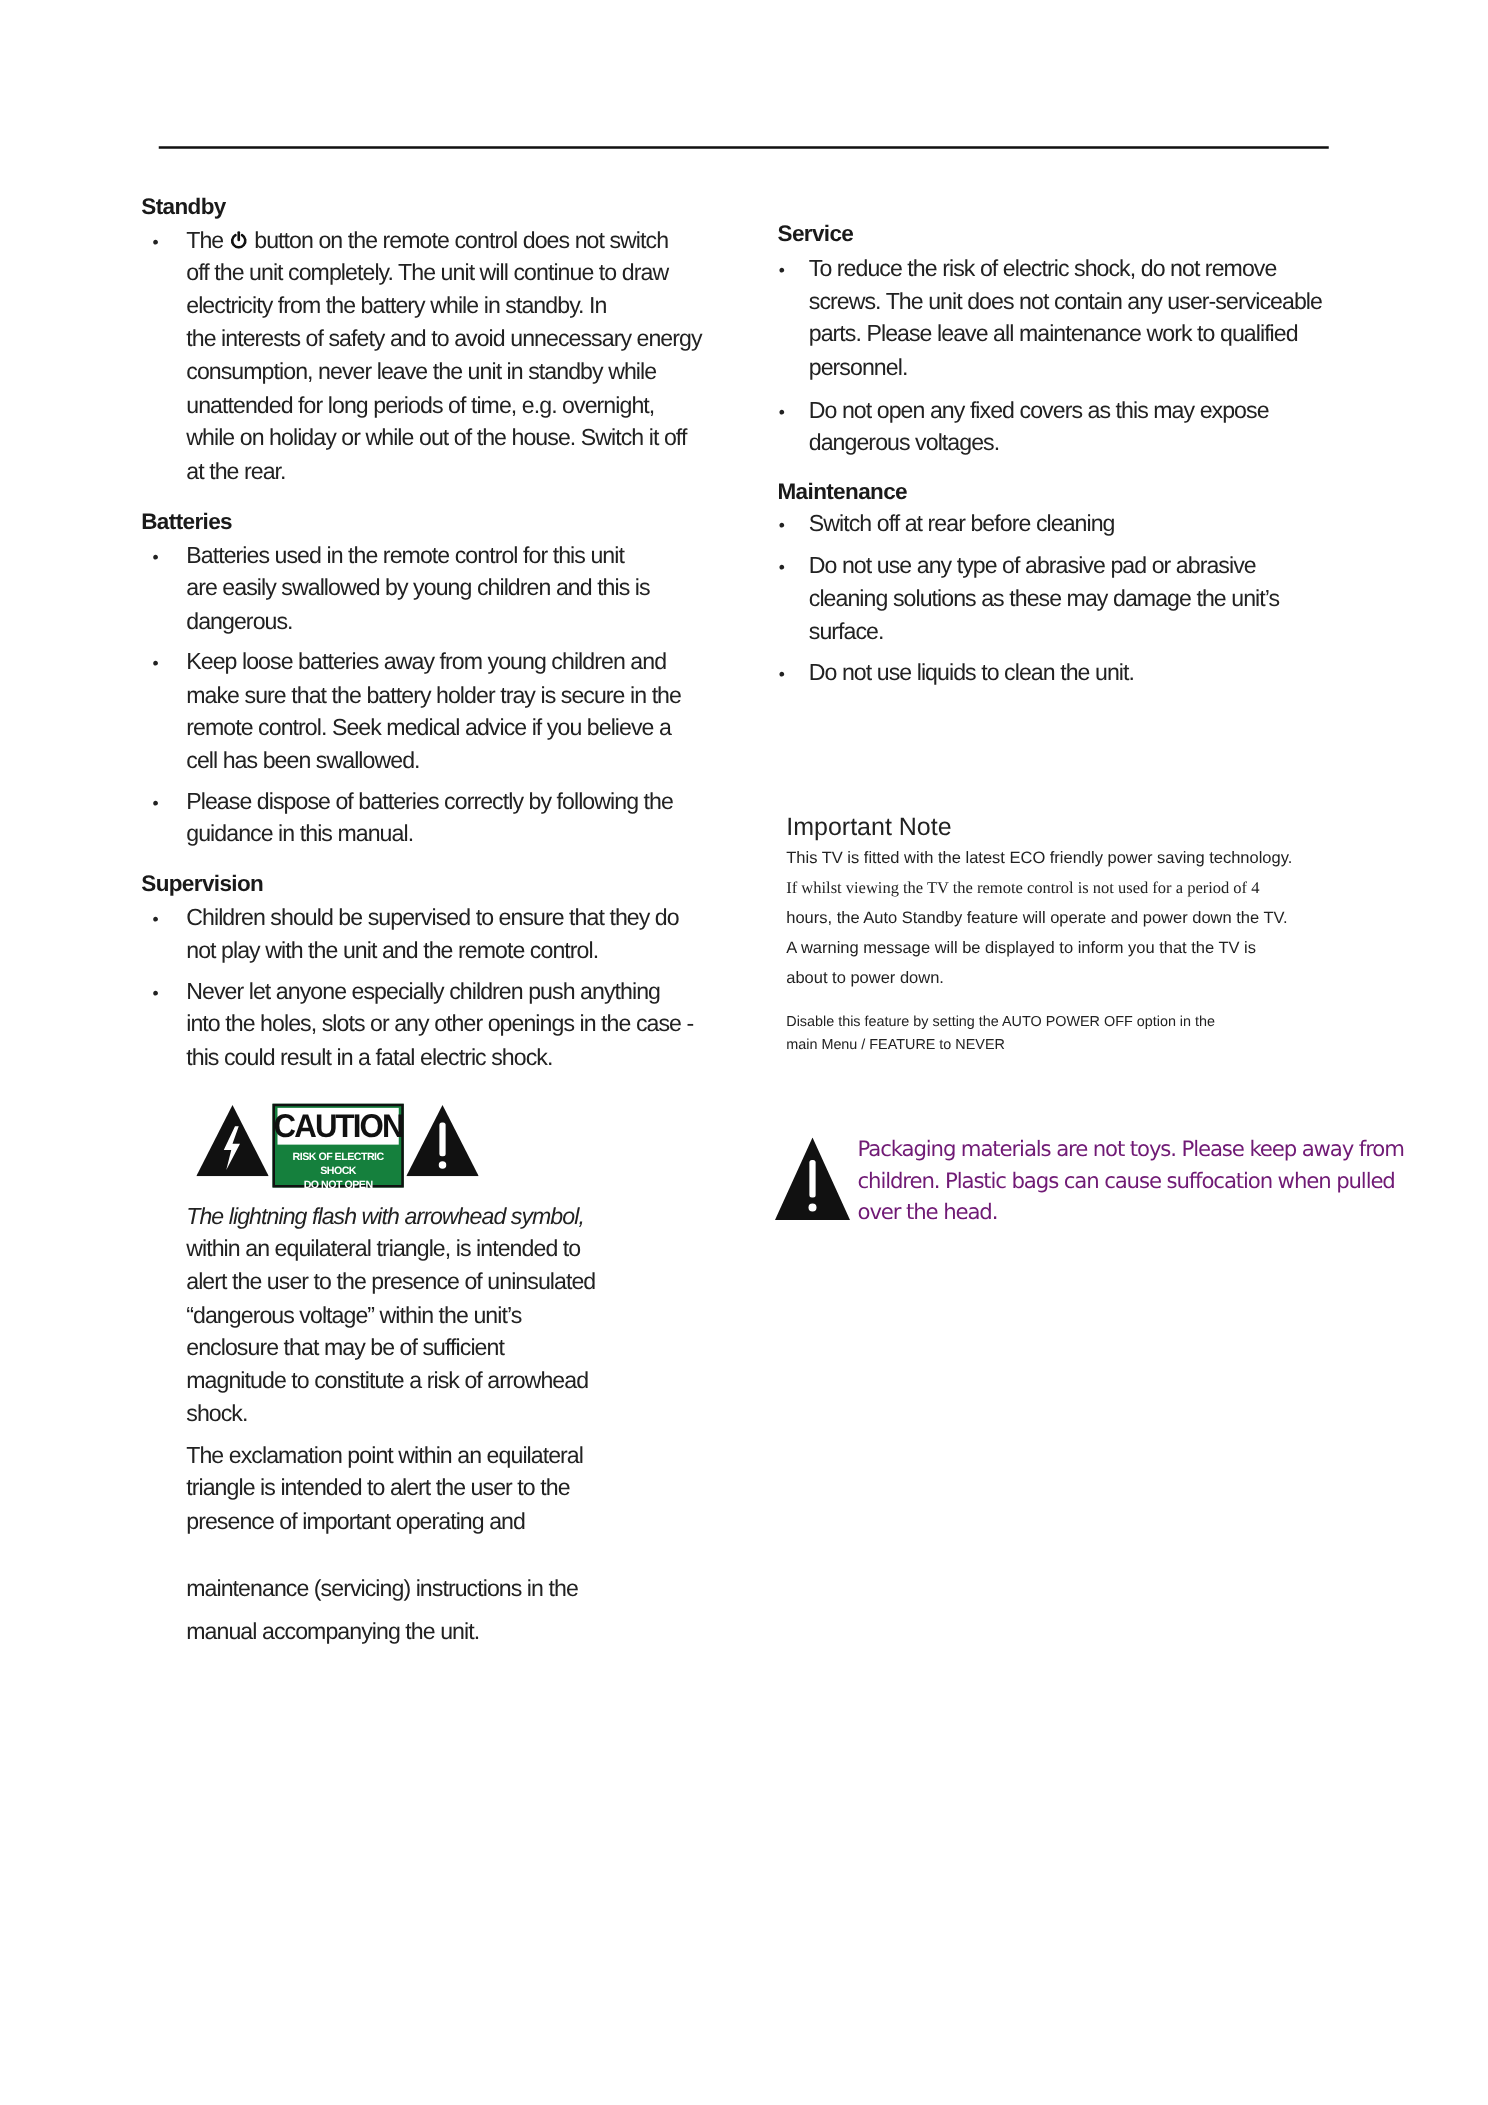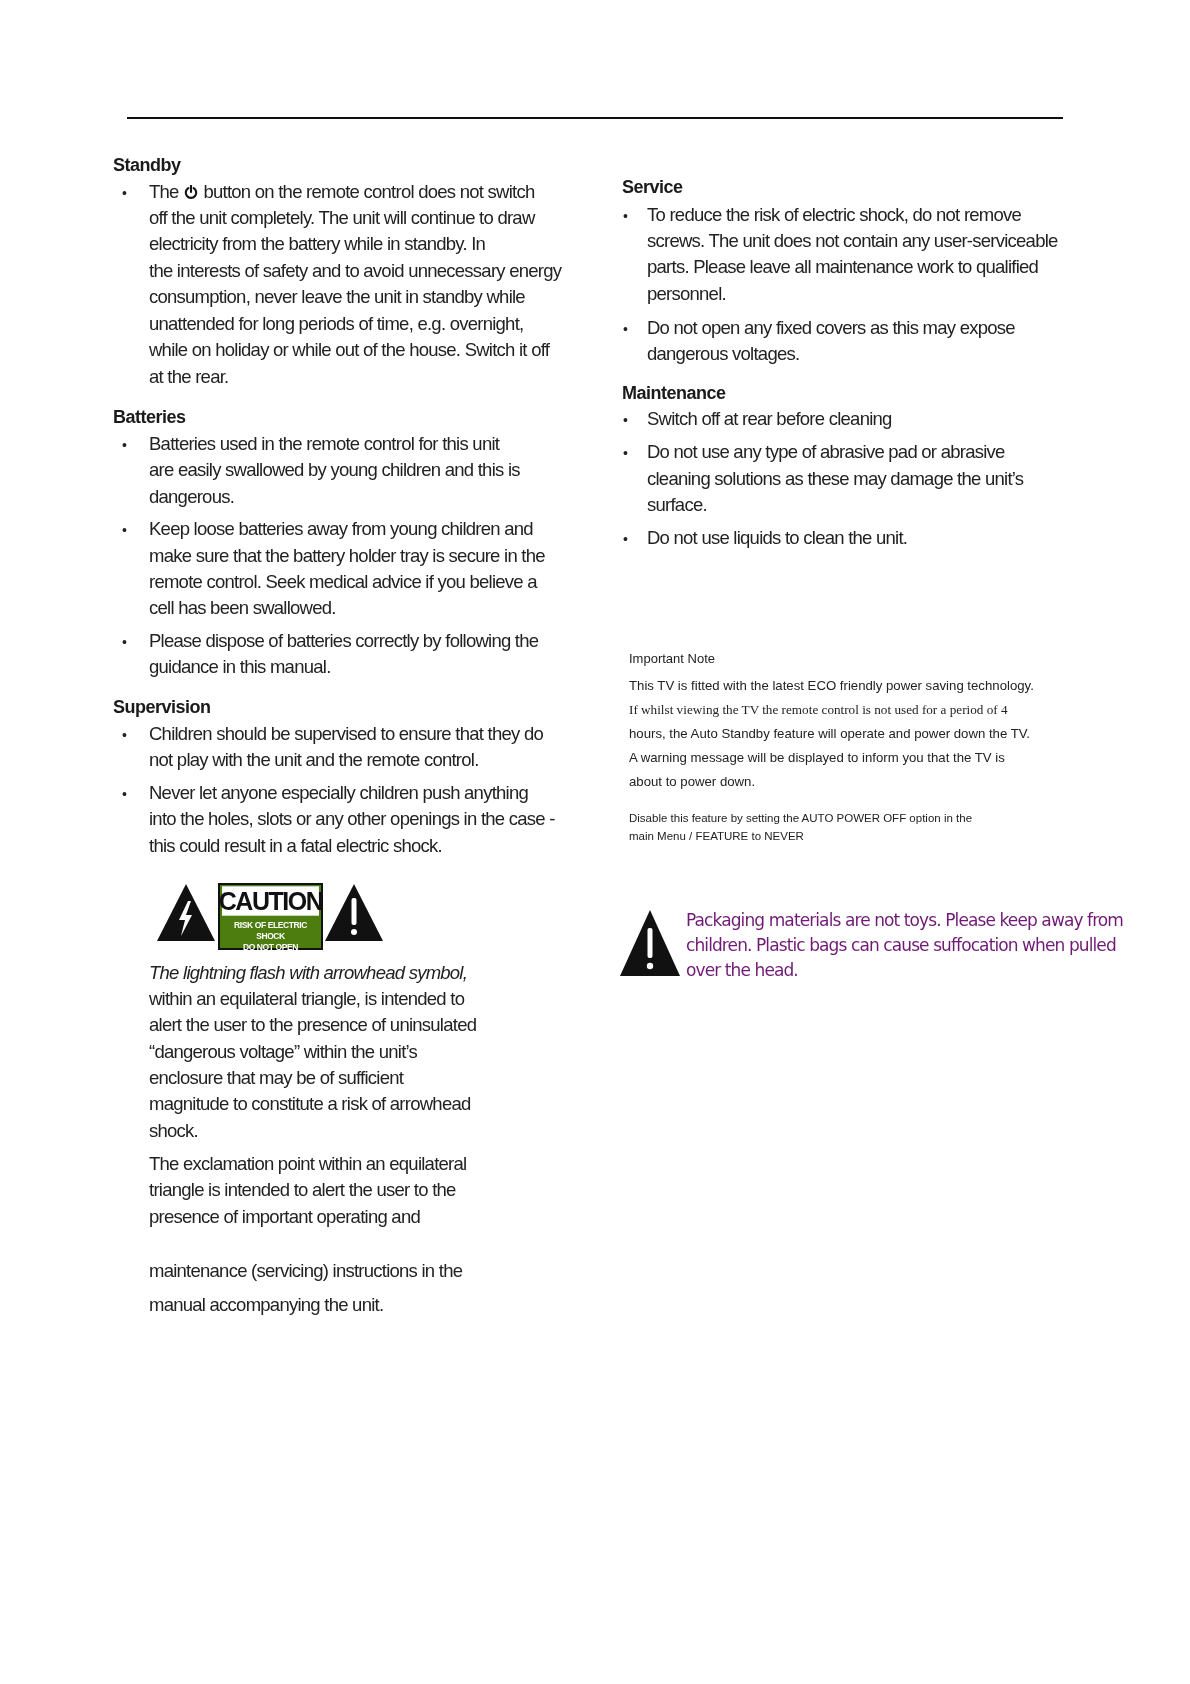--- a/index.html
+++ b/index.html
@@ -1,26 +1,26 @@
 <!DOCTYPE html>
 <html><head>
 <meta charset="utf-8">
 <style>
   html, body { margin: 0; padding: 0; background: #ffffff; }
   body { width: 1190px; height: 1684px; position: relative; overflow: hidden; color: #1a1a1a; }
   .rule { position: absolute; left: 127px; top: 117px; width: 936px; height: 2px; background: #111; }
   .heading { font-family: "Liberation Sans", sans-serif; font-weight: bold; font-size: 18px; letter-spacing: -0.5px; position: absolute; white-space: nowrap; }
   .line { position: absolute; white-space: nowrap; font-family: "Liberation Sans", sans-serif; font-size: 18.5px; letter-spacing: -0.75px; color: #222; }
   .bullet { position: absolute; font-family: "Liberation Sans", sans-serif; font-size: 14px; color: #222; }
-  .note-title { position: absolute; font-family: "Liberation Sans", sans-serif; font-size: 13px; color: #222; white-space: nowrap; }
+  .note-title { position: absolute; font-family: "Liberation Sans", sans-serif; font-size: 20px; color: #222; white-space: nowrap; }
   .note-line { position: absolute; font-family: "Liberation Sans", sans-serif; font-size: 13.2px; color: #222; white-space: nowrap; }
   .small-line { position: absolute; font-family: "Liberation Sans", sans-serif; font-size: 11.5px; color: #222; white-space: nowrap; }
   .pack-line { position: absolute; font-family: "DejaVu Sans", sans-serif; font-size: 17px; letter-spacing: -0.9px; color: #701a75; white-space: nowrap; font-weight: 500; }
   .power-icon { display: inline-block; width: 14px; height: 14px; vertical-align: -1px; margin: 0 1px; }
-  .caution-box { position: absolute; left: 218px; top: 883px; width: 105px; height: 67px; border: 2px solid #111; box-sizing: border-box; background: #4d7c0f; }
+  .caution-box { position: absolute; left: 218px; top: 883px; width: 105px; height: 67px; border: 2px solid #111; box-sizing: border-box; background: #15803d; }
   .caution-top { height: 28px; background: #fff; margin: 2px 2px 0 2px; display: flex; align-items: center; justify-content: center; font-family: "Liberation Sans", sans-serif; font-weight: bold; font-size: 25px; letter-spacing: -1.5px; transform: scaleY(1.05); color: #111; }
   .caution-bottom { color: #fff; text-align: center; font-family: "Liberation Sans", sans-serif; font-weight: bold; font-size: 8.5px; letter-spacing: -0.4px; line-height: 11px; padding-top: 5px; }
 </style>
 </head>
 <body>
 
 <div class="rule"></div>
 
 <div>
 

